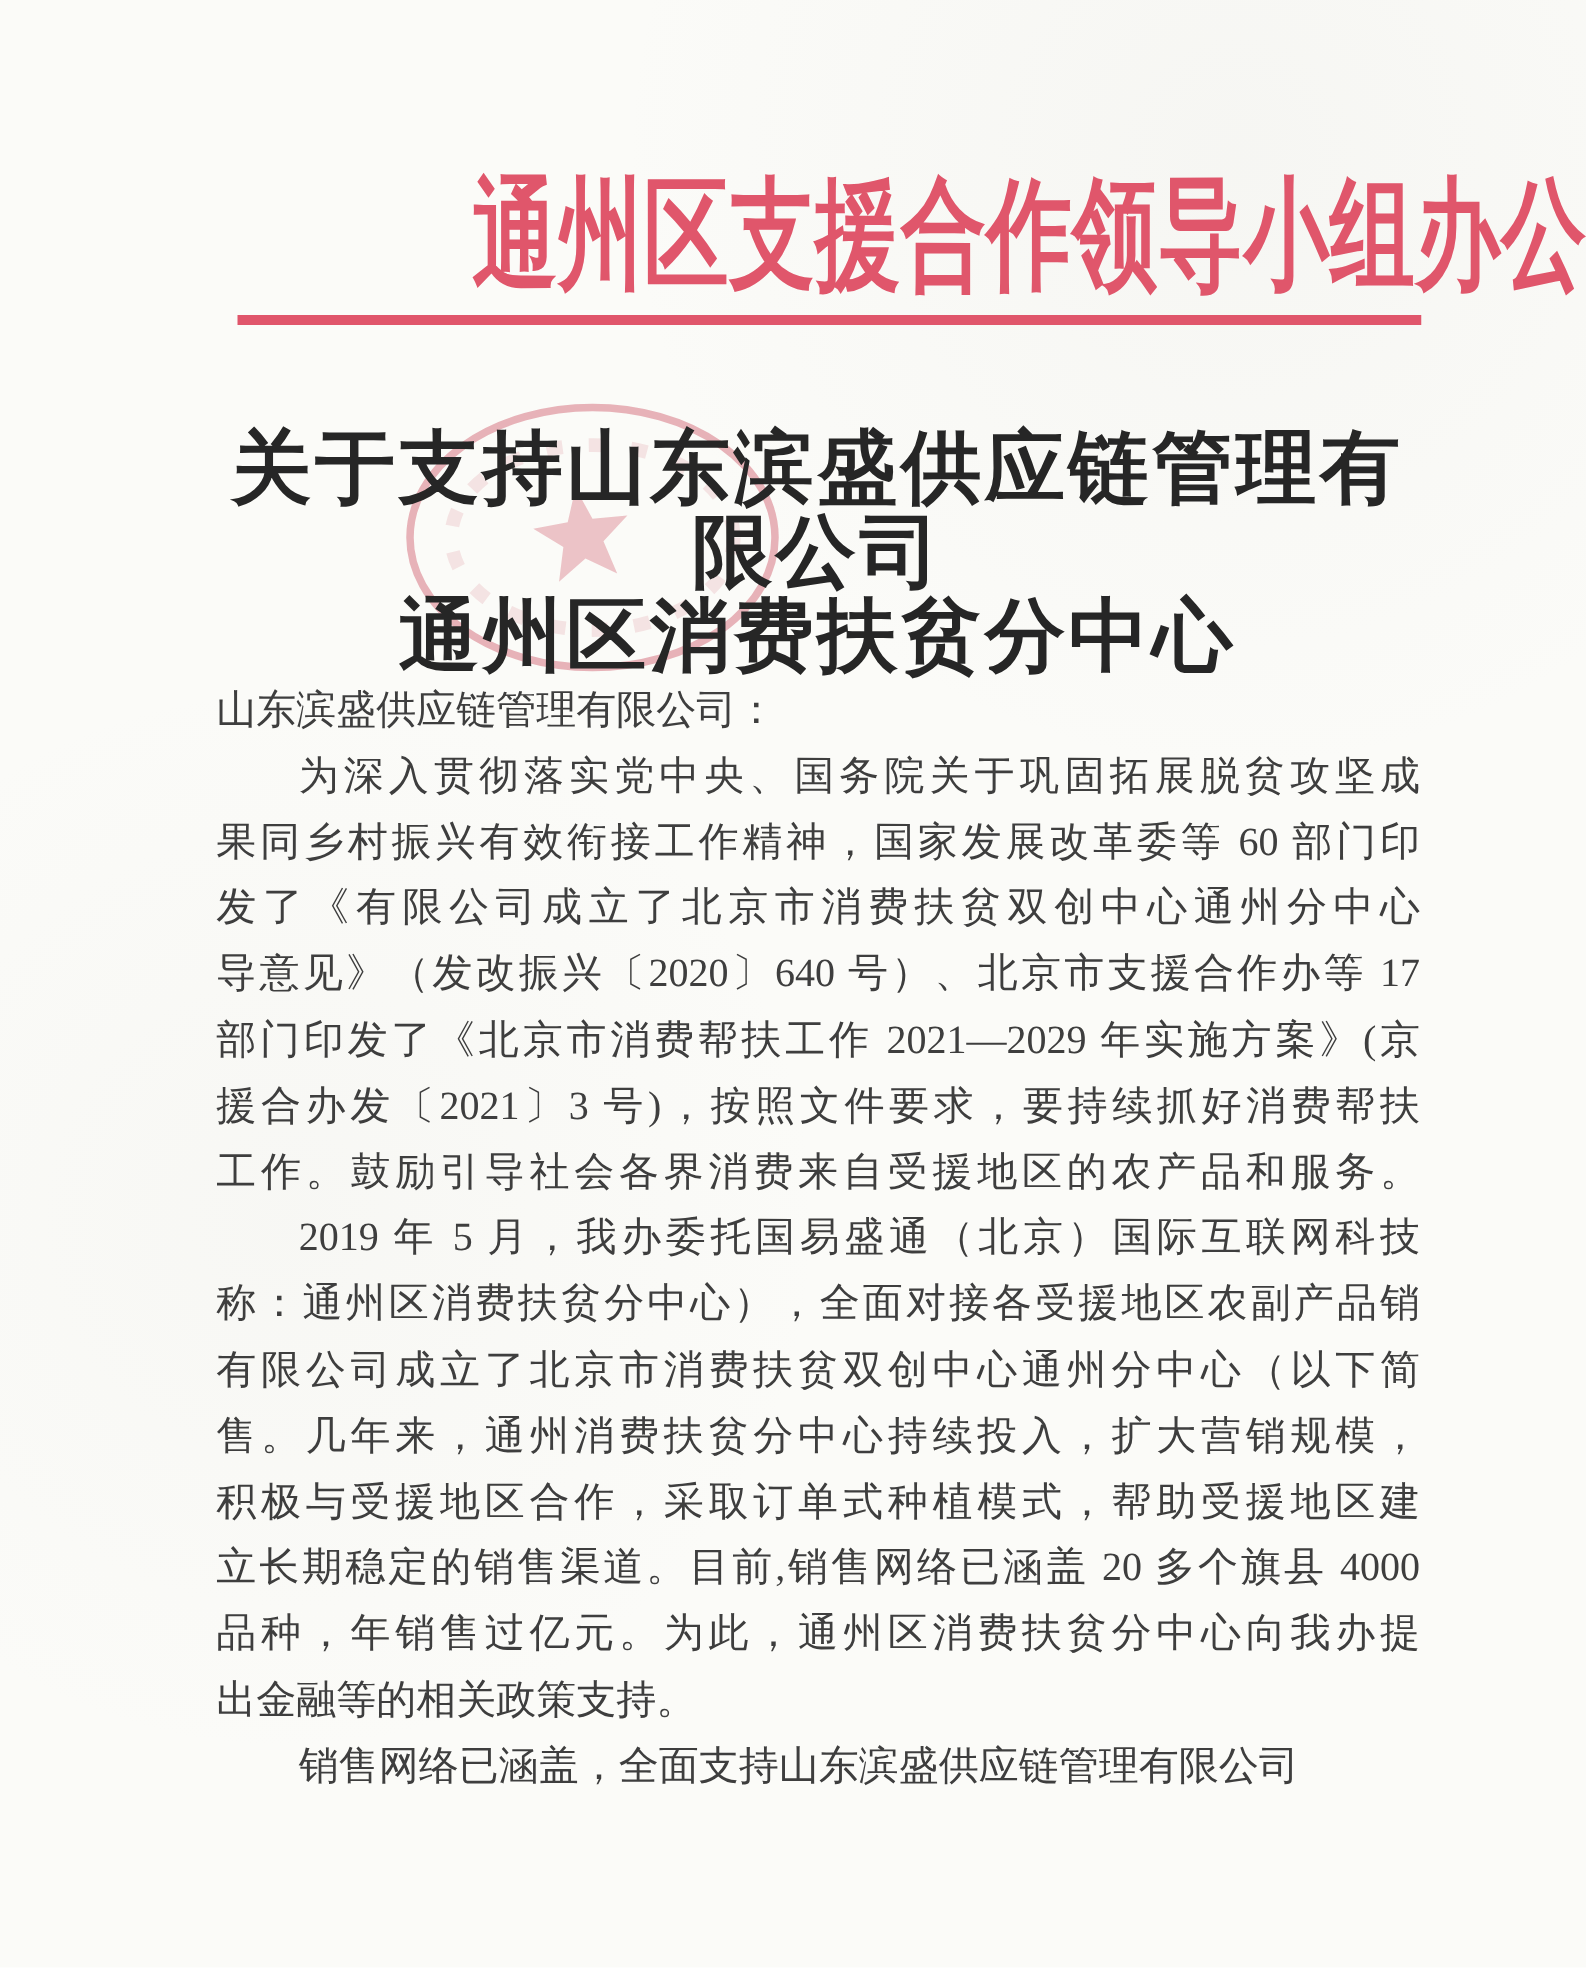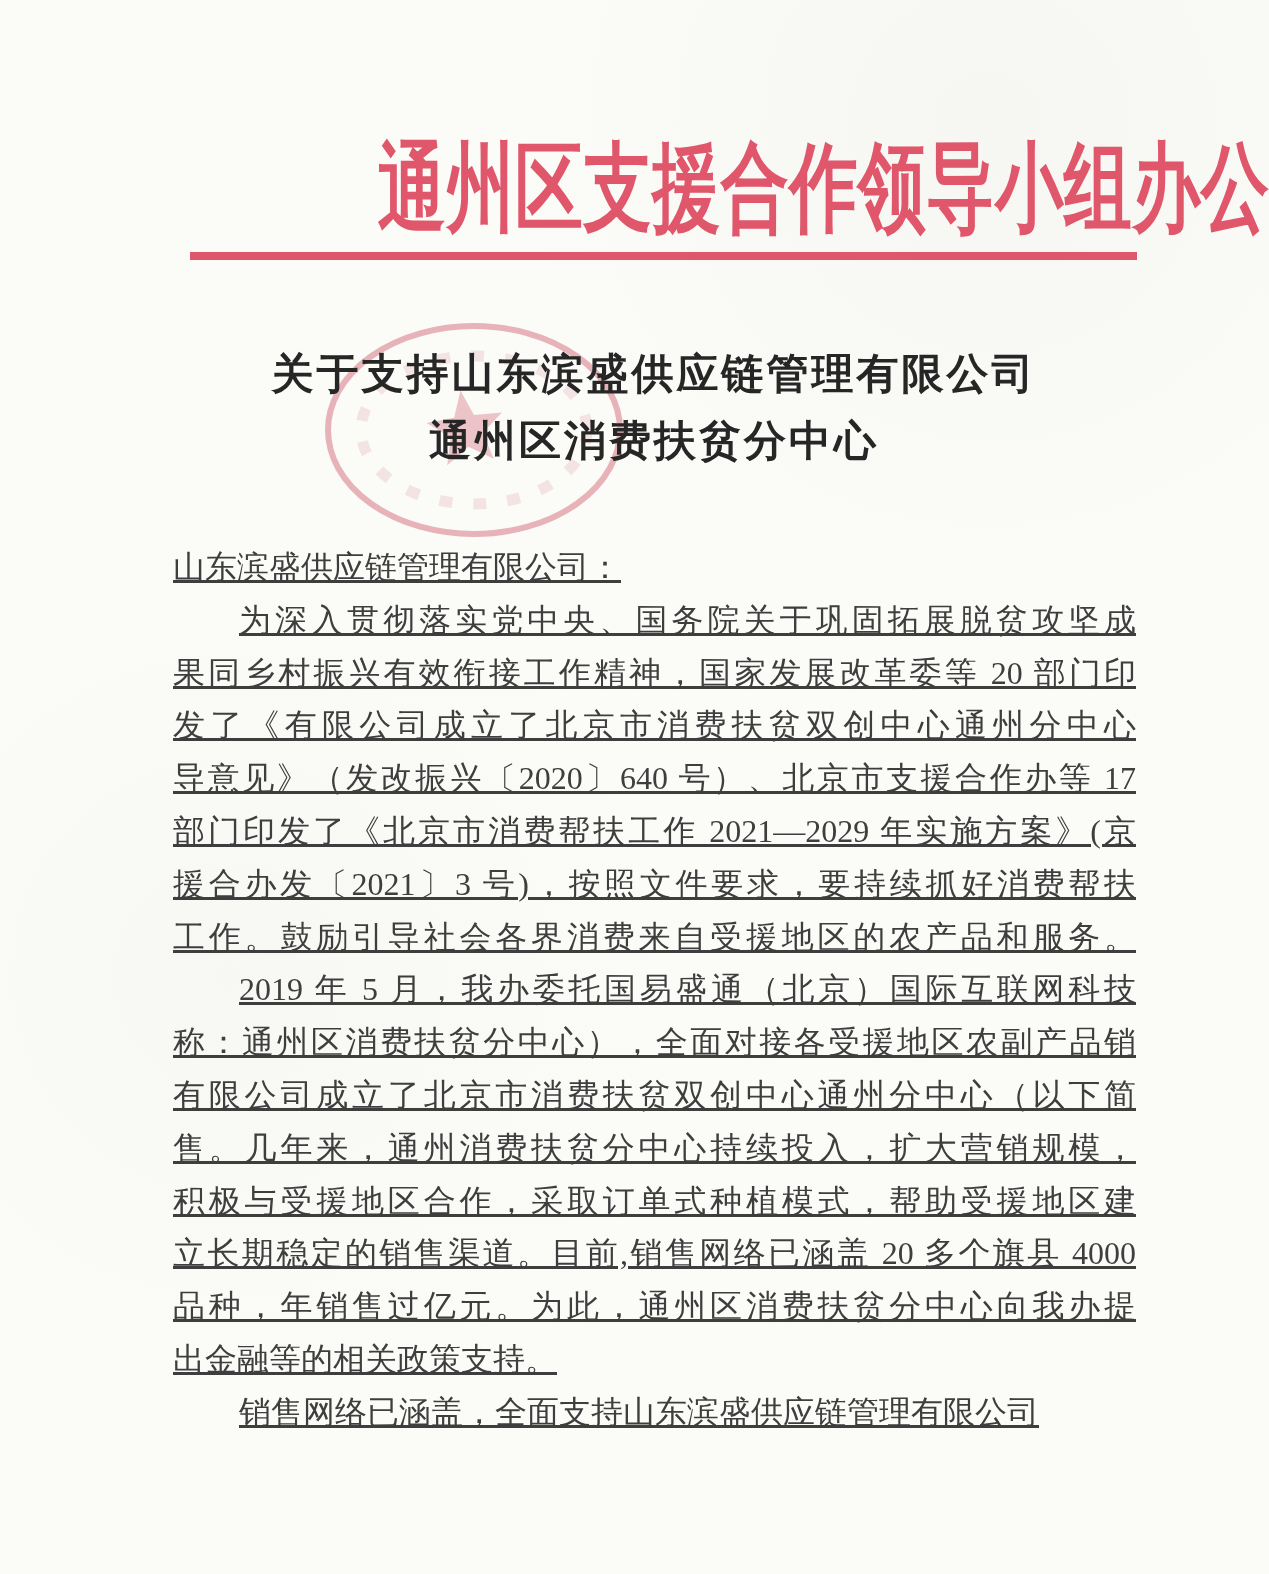--- a/index.html
+++ b/index.html
@@ -60,21 +60,21 @@
 
   
   .doc-title {
     position: absolute;
     left: 172px;
     top: 341px;
     width: 964px;
     text-align: center;
     font-weight: bold;
     color: #262626;
-    font-size: 42px;
+    font-size: 64px;
     line-height: 67px;
     letter-spacing: 3px;
     z-index: 2;
   }
 
   
   .seal {
     position: absolute;
     left: 316px;
     top: 310px;
@@ -88,21 +88,21 @@
   .body-text {
     position: absolute;
     left: 173px;
     top: 541px;
     width: 963px;
     font-size: 32px;
     line-height: 52.8px;
     color: #3e3e3e;
     z-index: 2;
   }
-  .body-line { text-align: left; text-decoration: underline; }
+  .body-line { text-align: left; }
   .body-line.justify {
     text-align: justify;
     text-align-last: justify;
   }
   .body-line.indent { text-indent: 66px; }
 </style>
 </head>
 <body>
 
 <div class="page">
@@ -120,21 +120,21 @@
   <div class="red-line"></div>
 
   <div class="doc-title">
     <div>关于支持山东滨盛供应链管理有限公司</div>
     <div>通州区消费扶贫分中心</div>
   </div>
 
   <div class="body-text" id="body-lines">
       <div class="body-line">山东滨盛供应链管理有限公司：</div>
       <div class="body-line indent justify">为深入贯彻落实党中央、国务院关于巩固拓展脱贫攻坚成</div>
-      <div class="body-line justify">果同乡村振兴有效衔接工作精神，国家发展改革委等 20 部门印</div>
+      <div class="body-line justify">果同乡村振兴有效衔接工作精神，国家发展改革委等 60 部门印</div>
       <div class="body-line justify">发了《有限公司成立了北京市消费扶贫双创中心通州分中心</div>
       <div class="body-line justify">导意见》（发改振兴〔2020〕640 号）、北京市支援合作办等 17</div>
       <div class="body-line justify">部门印发了《北京市消费帮扶工作 2021—2029 年实施方案》(京</div>
       <div class="body-line justify">援合办发〔2021〕3 号)，按照文件要求，要持续抓好消费帮扶</div>
       <div class="body-line justify">工作。鼓励引导社会各界消费来自受援地区的农产品和服务。</div>
       <div class="body-line indent justify">2019 年 5 月，我办委托国易盛通（北京）国际互联网科技</div>
       <div class="body-line justify">称：通州区消费扶贫分中心），全面对接各受援地区农副产品销</div>
       <div class="body-line justify">有限公司成立了北京市消费扶贫双创中心通州分中心（以下简</div>
       <div class="body-line justify">售。几年来，通州消费扶贫分中心持续投入，扩大营销规模，</div>
       <div class="body-line justify">积极与受援地区合作，采取订单式种植模式，帮助受援地区建</div>

